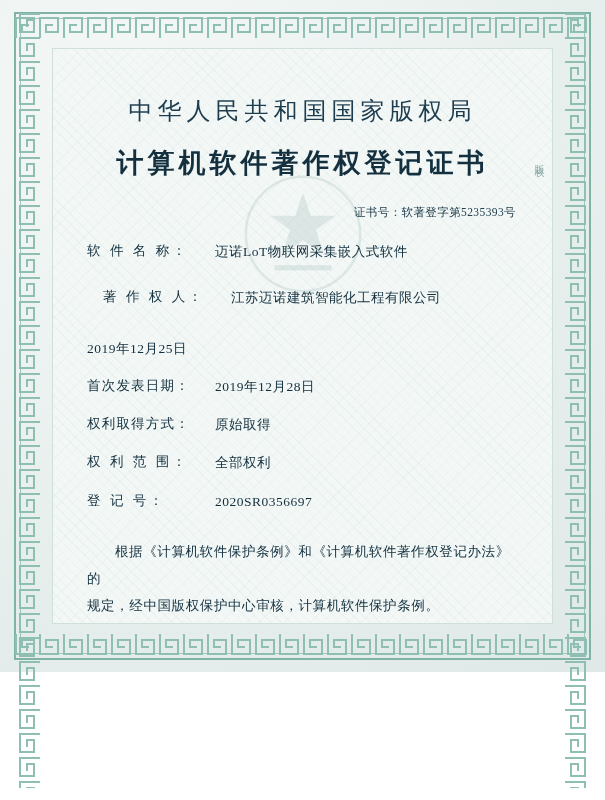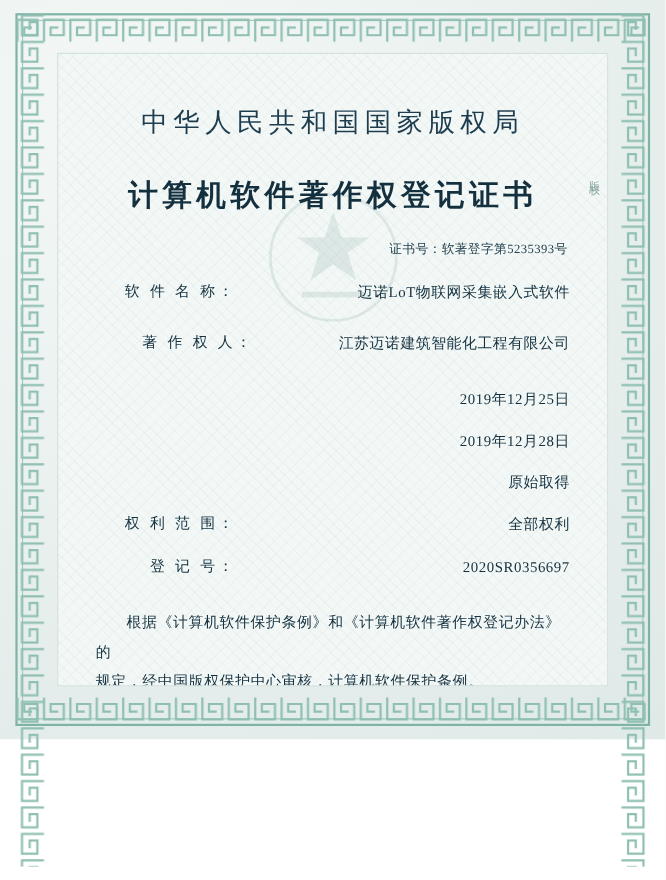--- a/index.html
+++ b/index.html
@@ -118,35 +118,34 @@
     color: #1d3c4e;
     margin-top: 46px;
     font-family: "Liberation Serif", "DejaVu Serif", serif;
     font-weight: normal;
   }
   .title-sub {
     text-align: center;
     font-size: 27px;
     letter-spacing: 4px;
     color: #14303f;
-    margin-top: 32px;
+    margin-top: 18px;
     font-weight: bold;
   }
   .cert-no {
     text-align: right;
     font-size: 11.5px;
     color: #24404f;
     margin-top: 24px;
     padding-right: 2px;
     letter-spacing: 0.4px;
   }
 
   .fields {
     margin-top: 22px;
-    text-align: right;
   }
   .field-row {
     display: flex;
     align-items: flex-start;
     margin-bottom: 18px;
     font-size: 13.5px;
     color: #14303f;
   }
   .field-label {
     width: 128px;
@@ -268,24 +267,26 @@
         <div class="field-row" style="margin-top:26px;margin-left:16px;">
           <div class="field-label">著 作 权 人：</div>
           <div class="field-value">江苏迈诺建筑智能化工程有限公司</div>
         </div>
 
         <div class="field-row gap-big">
           <div class="field-value">2019年12月25日</div>
         </div>
 
         <div class="field-row">
+          <div class="field-label tight">首次发表日期：</div>
           <div class="field-value">2019年12月28日</div>
         </div>
 
         <div class="field-row">
+          <div class="field-label tight">权利取得方式：</div>
           <div class="field-value">原始取得</div>
         </div>
 
         <div class="field-row">
           <div class="field-label">权 利 范 围：</div>
           <div class="field-value">全部权利</div>
         </div>
 
         <div class="field-row">
           <div class="field-label">登 记 号：</div>

